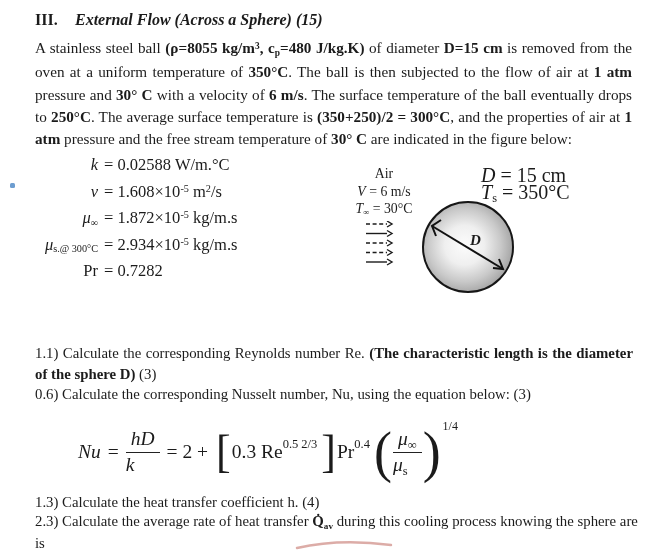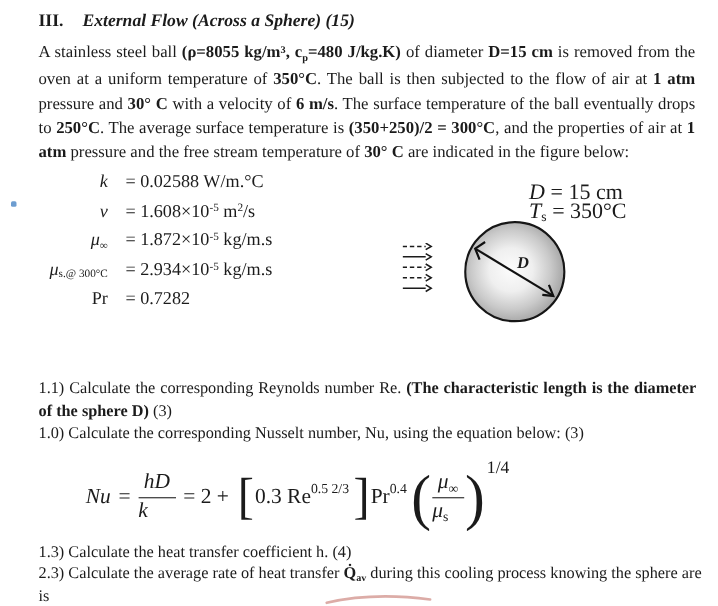--- a/index.html
+++ b/index.html
@@ -19,21 +19,21 @@
   .heading .title{font-style:italic;}
 
   
   .intro{position:absolute;left:35px;top:37px;width:597px;
     font-size:15.2px;line-height:22.3px;text-align:justify;}
 
   
   .props{position:absolute;left:28px;top:155px;font-size:16.5px;}
   .prow{height:26.5px;white-space:nowrap;}
   .plhs{display:inline-block;width:70px;text-align:right;vertical-align:baseline;}
-  .prhs{display:inline-block;margin-left:16px;vertical-align:baseline;}
+  .prhs{display:inline-block;margin-left:6px;vertical-align:baseline;}
 
   
   .figure{position:absolute;left:350px;top:160px;width:300px;height:150px;}
   .air-label{position:absolute;left:2px;top:5px;width:64px;text-align:center;
     font-size:13.8px;line-height:17.5px;}
   .arrows{position:absolute;left:16px;top:61px;}
   .sphere{position:absolute;left:72px;top:41px;width:92px;height:92px;border-radius:50%;
     border:2px solid #161616;box-sizing:border-box;
     background:radial-gradient(circle at 46% 48%, #fcfcfc 0%, #efefef 30%, #c9c9c9 55%, #9d9d9d 78%, #848484 95%);}
   .d-arrow{position:absolute;left:72px;top:41px;width:92px;height:92px;}
@@ -51,21 +51,21 @@
   .nusselt{position:absolute;left:78px;top:414px;height:76px;display:flex;align-items:center;
     font-size:19.5px;white-space:nowrap;}
   .nusselt .sp{margin:0 7px;}
   .frac{display:inline-flex;flex-direction:column;line-height:1.15;}
   .frac .num{padding:0 5px 1px;border-bottom:1.5px solid #222;}
   .frac .den{padding-top:1px;}
   .bracket{font-size:44px;line-height:1;font-weight:400;margin:0 1px;transform:scaleY(1.05);}
   .paren{font-size:54px;line-height:1;font-weight:300;margin:0 1px;transform:scaleY(1.05);}
   .esup{font-size:12.5px;position:relative;top:-0.62em;margin-right:3px;}
   .esub{font-size:12.5px;position:relative;top:0.32em;}
-  .outexp{font-size:16px;position:relative;top:-26px;left:1px;}
+  .outexp{font-size:12px;position:relative;top:-26px;left:1px;}
 
   
   .qbottom{position:absolute;left:35px;top:493px;width:605px;font-size:14.8px;line-height:19.3px;}
 
   
   .blue-dot{position:absolute;left:10px;top:183px;width:5px;height:5px;
     background:#5d92cb;border-radius:1.5px;opacity:0.9;}
   .red-mark{position:absolute;left:295px;top:539px;}
 </style>
 </head>
@@ -91,20 +91,25 @@
     </div>
     <div class="prow">
       <span class="plhs"><span class="i">μ</span><span class="sub">s.@ 300°C</span></span><span class="prhs"><span>= 2.934×10</span><span class="sup">-5</span><span> kg/m.s</span></span>
     </div>
     <div class="prow">
       <span class="plhs"><span>Pr</span></span><span class="prhs"><span>= 0.7282</span></span>
     </div>
   </div>
 
   <div class="figure">
+    <div class="air-label">
+      <div><span>Air</span></div>
+      <div><span class="i">V</span><span> = 6 m/s</span></div>
+      <div><span class="i">T</span><span class="sub">∞</span><span> = 30°C</span></div>
+    </div>
     <svg class="arrows" width="30" height="46" viewBox="0 0 30 46">
       <g stroke="#1b1b1b" stroke-width="1.4" fill="none">
         <line x1="0" y1="3" x2="21" y2="3" stroke-dasharray="4 2.6"></line>
         <polyline points="21,0 26,3 21,6"></polyline>
         <line x1="0" y1="12.5" x2="21" y2="12.5"></line>
         <polyline points="21,9.5 26,12.5 21,15.5"></polyline>
         <line x1="0" y1="22" x2="21" y2="22" stroke-dasharray="4 2.6"></line>
         <polyline points="21,19 26,22 21,25"></polyline>
         <line x1="0" y1="31.5" x2="21" y2="31.5" stroke-dasharray="4 2.6"></line>
         <polyline points="21,28.5 26,31.5 21,34.5"></polyline>
@@ -123,21 +128,21 @@
     <div class="d-label">D</div>
     <div class="sphere-labels">
       <div><span class="i">D</span><span> = 15 cm</span></div>
       <div><span class="i">T</span><span class="sub">s</span><span> = 350°C</span></div>
     </div>
   </div>
 
 
   <div class="qtop">
     <div class="q11"><span>1.1) Calculate the corresponding Reynolds number Re. </span><span class="b">(The characteristic length is the diameter of the sphere D)</span><span> (3)</span></div>
-    <div><span>1.0) Calculate the corresponding Nusselt number, Nu, using the equation below: (3)</span></div>
+    <div><span>0.6) Calculate the corresponding Nusselt number, Nu, using the equation below: (3)</span></div>
   </div>
 
   <div class="nusselt">
     <span class="i">Nu</span>
     <span class="sp">=</span>
     <span class="frac">
       <span class="num i">hD</span>
       <span class="den i">k</span>
     </span>
     <span class="sp">= 2 +</span>

